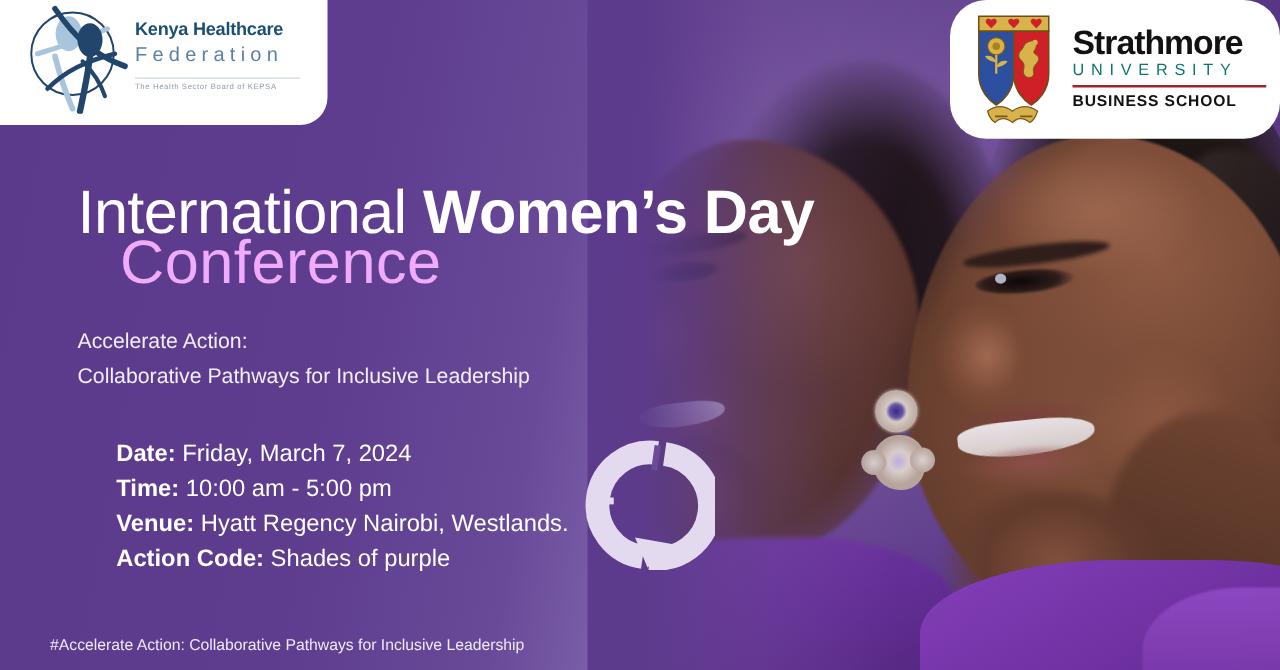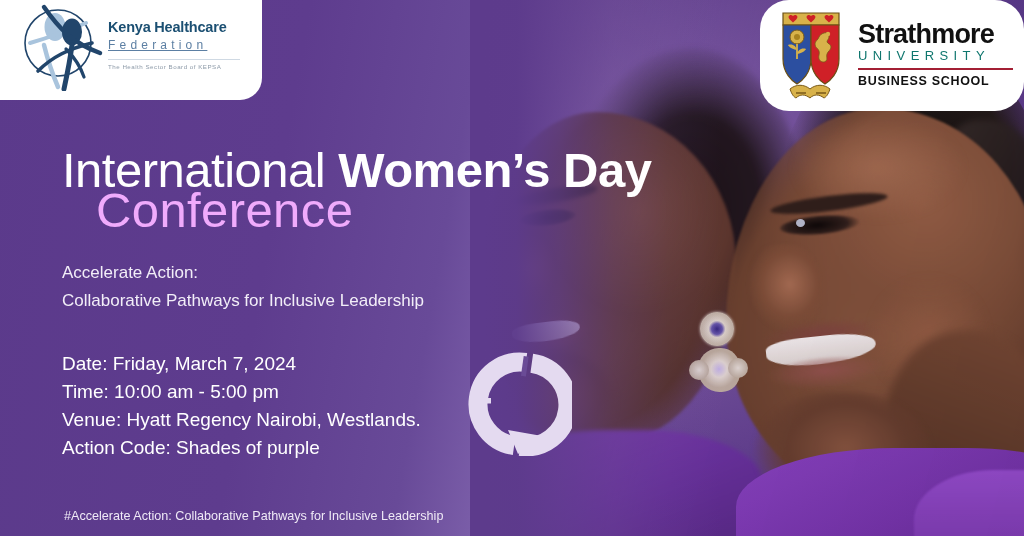--- a/index.html
+++ b/index.html
@@ -297,22 +297,22 @@
   }
 
   
   .khf-emblem{ position:relative; width:92px; height:92px; flex:0 0 92px; }
   .khf-text{ position:relative; flex:1; padding-left:2px; }
   .khf-name{
     font-size:14.5px; font-weight:bold; color:#1b4f72;
     letter-spacing:-.2px; line-height:1.05; white-space:nowrap;
   }
   .khf-sub{
-    font-size:12px; color:#5c7fa3; letter-spacing:4.2px;
-    line-height:1.5; white-space:nowrap;text-decoration:underline;
+    font-size:16px; color:#5c7fa3; letter-spacing:4.2px;
+    line-height:1.5; white-space:nowrap;
   }
   .khf-rule{
     width:132px; height:1px; background:#cfd9e3; margin:5px 0 3px 0;
   }
   .khf-tag{
     font-size:6.2px; color:#8d9aa8; letter-spacing:.5px; white-space:nowrap;
   }
 
   
   .su-crest{ position:relative; width:74px; height:96px; flex:0 0 74px; }
@@ -351,25 +351,25 @@
     position:absolute; left:62px; top:259px;
     color:#f2eef8; font-size:17px; line-height:1.62;
     font-weight:400; white-space:nowrap;
   }
 
   .details{
     position:absolute; left:62px; top:350px;
     color:#ffffff; font-size:19px; line-height:1.47;
     white-space:nowrap;
   }
-  .details .lbl{ font-weight:normal; }
+  .details .lbl{ font-weight:bold;margin-left:31px; }
   .details .val{ font-weight:400; }
 
   .hashtag{
-    position:absolute; left:64px; top:509px;
+    position:absolute; left:40px; top:509px;
     color:#efe9f6; font-size:12.6px; font-weight:400; white-space:nowrap;
   }
 
   
   .iwd-mark{
     position:absolute; left:468px; top:352px;
     width:104px; height:104px;
   }
 </style>
 </head>

